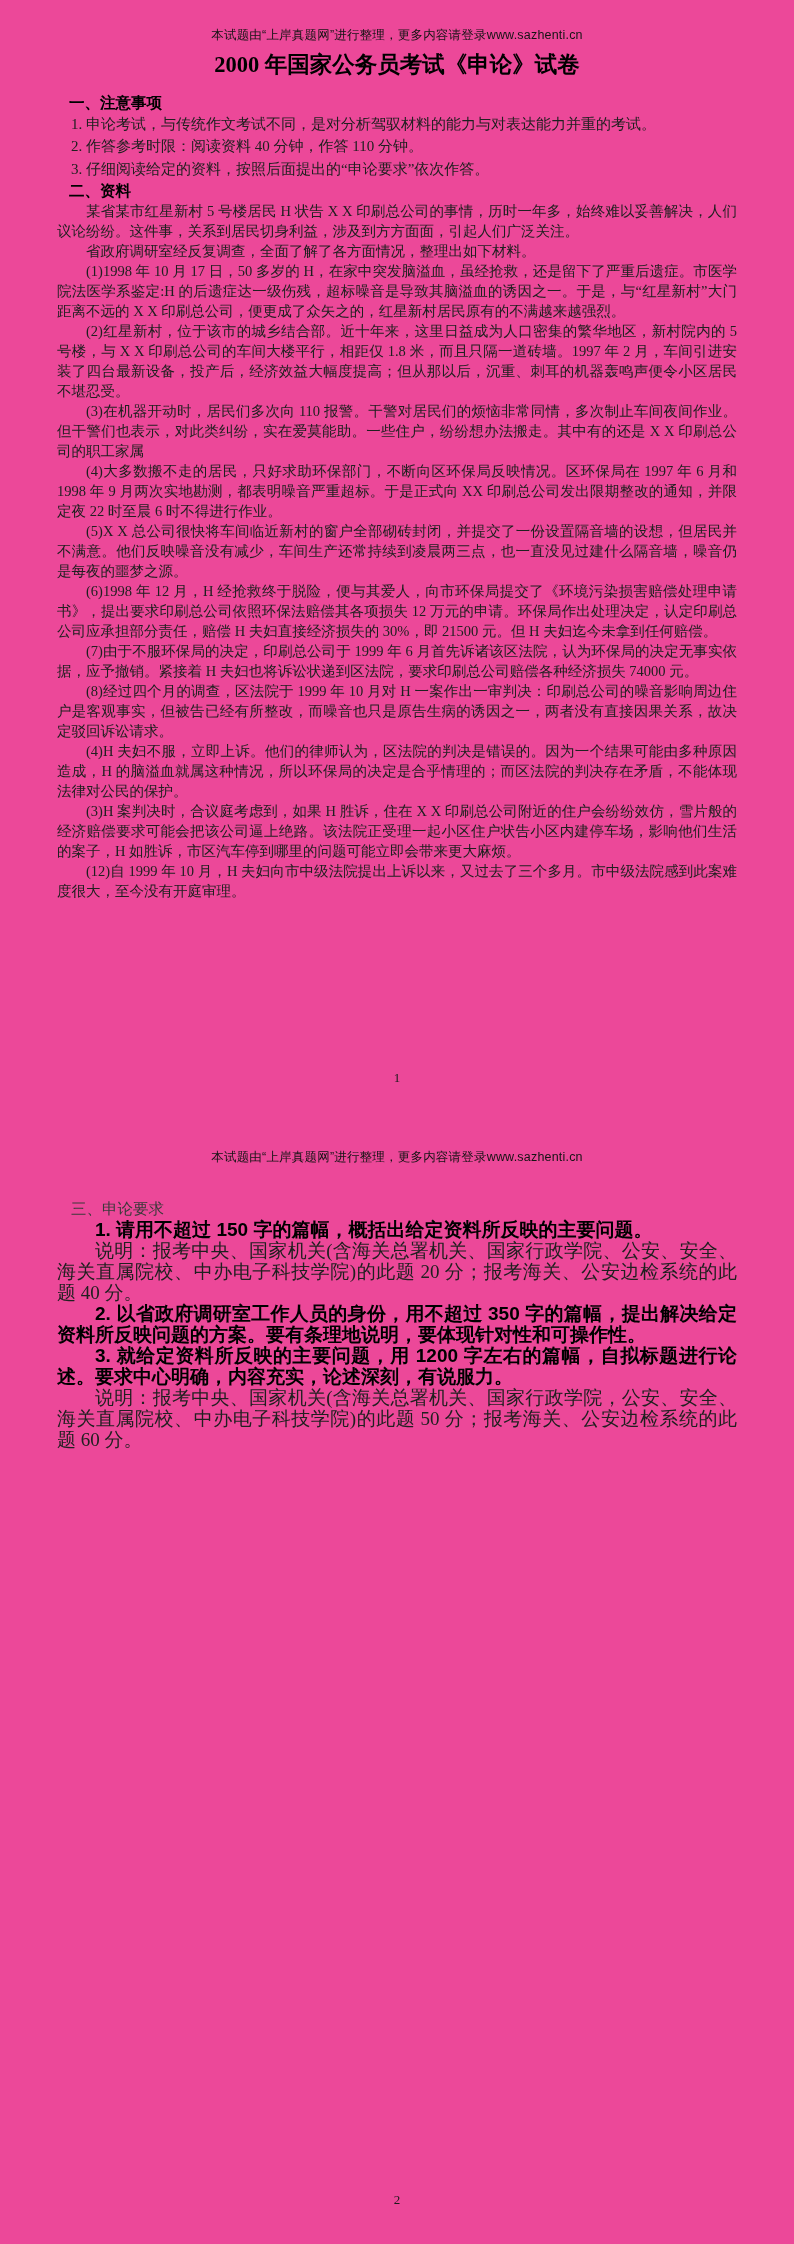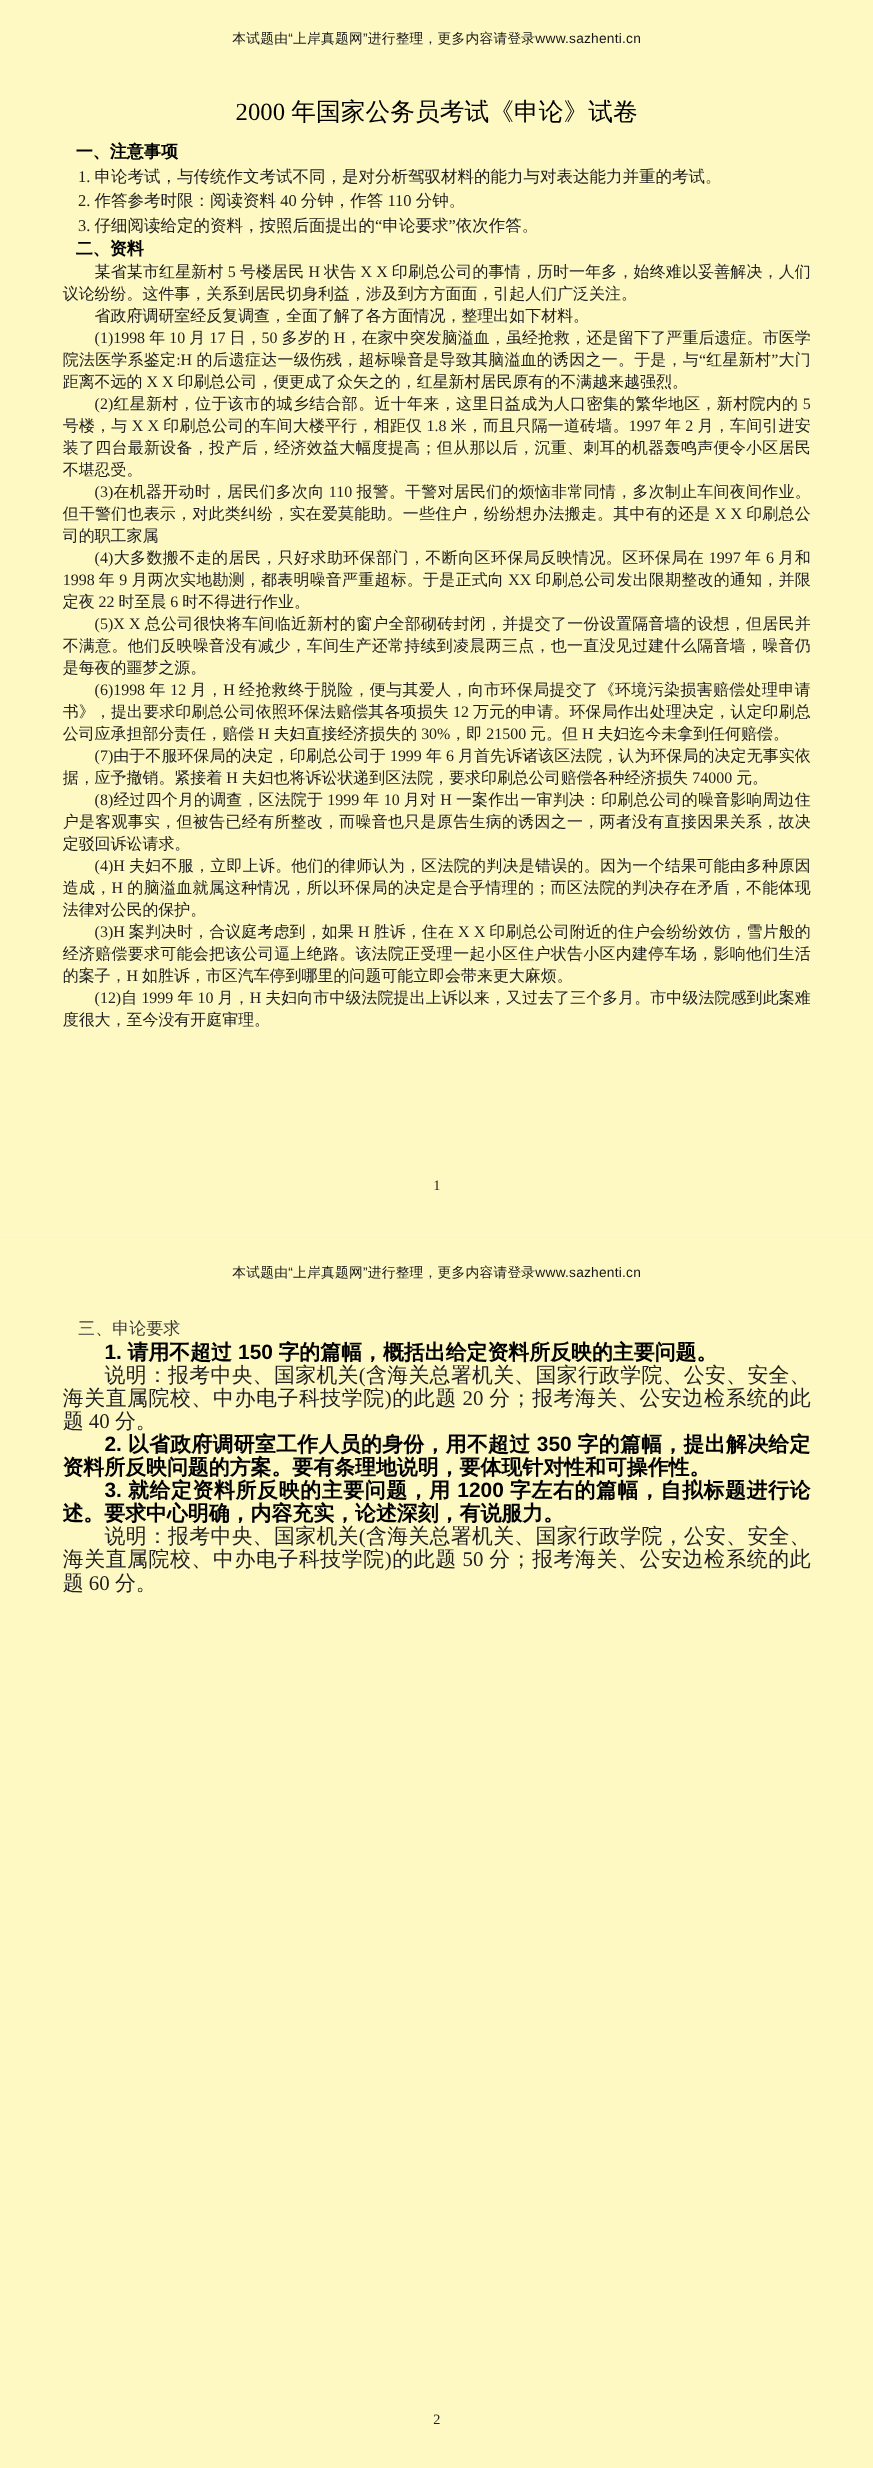--- a/index.html
+++ b/index.html
@@ -9,45 +9,45 @@
     background: #ffffff;
     font-family: "Liberation Serif", "DejaVu Serif", serif;
     color: #202020;
   }
   .page {
     position: relative;
     width: 794px;
     height: 1122px;
     box-sizing: border-box;
     padding: 0 57px;
-    background: #fef9c3;
+    background: #ec4899;
     overflow: hidden;
   }
   .watermark {
     position: absolute;
     top: 27px; left: 0; right: 0;
     text-align: center;
     font-family: "Liberation Sans", "DejaVu Sans", sans-serif;
     font-size: 12.5px;
     letter-spacing: 0.2px;
     color: #141414;
   }
   .title {
     margin: 0;
-    padding-top: 88px;
+    padding-top: 51px;
     text-align: center;
     font-family: "Liberation Serif", "DejaVu Serif", serif;
     font-size: 22.5px;
     line-height: 28px;
-    font-weight: normal;
+    font-weight: bold;
     color: #000000;
   }
   .sec-h {
     margin: 13px 0 0 12px;
-    font-family: Liberation Mono, monospace;
+    font-family: Liberation Serif, serif;
     font-size: 15.5px;
     line-height: 21px;
     font-weight: bold;
     color: #000000;
   }
   .sec-h.second { margin-top: 0; }
   .notice-item {
     margin: 0 0 0 14px;
     font-size: 15px;
     line-height: 22.4px;

